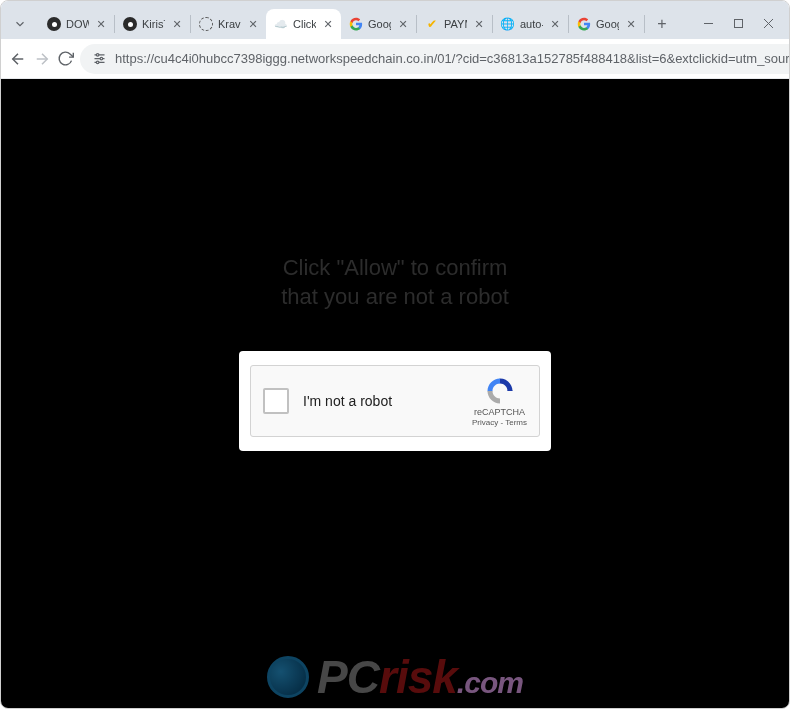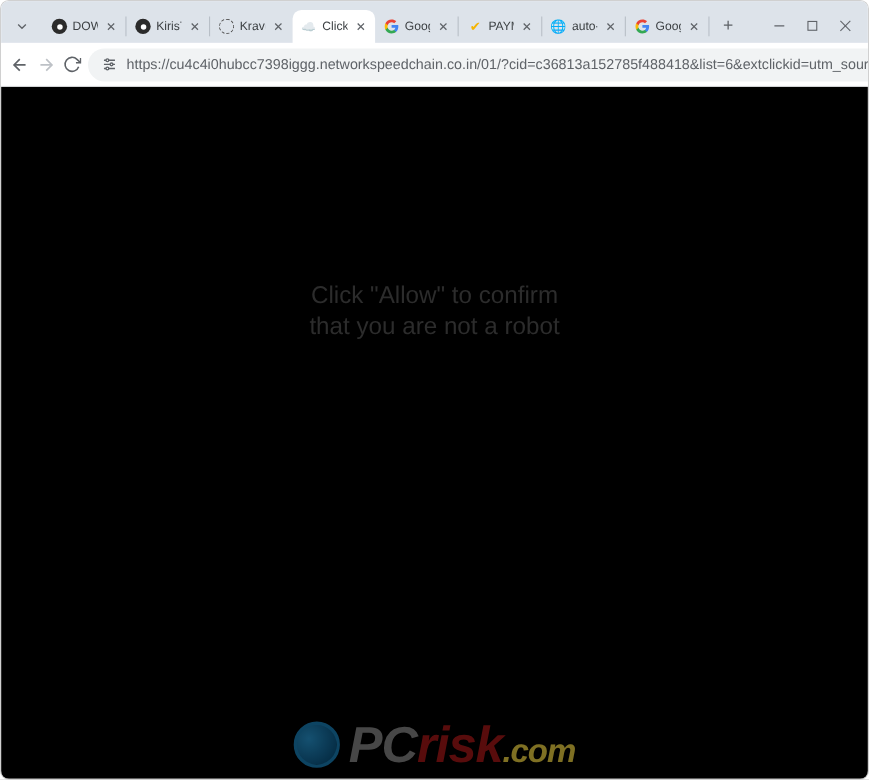--- a/index.html
+++ b/index.html
@@ -259,21 +259,21 @@
     }
     .wm-text {
       font-family: Arial, sans-serif;
       font-size: 46px;
       font-weight: bold;
       font-style: italic;
       letter-spacing: -1px;
     }
     .wm-pc { color: #8e8e8e; }
     .wm-risk { color: #b01919; }
-    .wm-com { color: #fde047; font-size: 30px; }
+    .wm-com { color: #f0abfc; font-size: 30px; }
     
     .fav-dark-circle { width:14px; height:14px; border-radius:50%; background:#2b2b2b; display:flex; align-items:center; justify-content:center; }
     .fav-dark-circle::after { content:""; width:5px; height:5px; border-radius:50%; background:#fff; }
     .fav-loading { width:14px; height:14px; border:1.5px dashed #555; border-radius:50%; }
     .fav-cloud { font-size:11px; }
     .fav-google { width:14px; height:14px; }
     .fav-check { color:#f5b400; font-size:12px; }
     .fav-globe { color:#6aa9dd; font-size:12px; }
   </style>
 </head>
@@ -419,20 +419,38 @@
     </div>
 
   </div>
 
   <div class="content">
     <div class="instruction-text">
       <div>Click "Allow" to confirm</div>
       <div>that you are not a robot</div>
     </div>
 
+    <div class="captcha-card">
+      <div class="recaptcha-box">
+        <div class="captcha-checkbox"></div>
+        <div class="captcha-label">I'm not a robot</div>
+        <div class="captcha-brand">
+          <svg class="recaptcha-logo" viewBox="0 0 48 48">
+            <path fill="#1c3aa9" d="M44 24c0-11-9-20-20-20v8c6.6 0 12 5.4 12 12h8z"></path>
+            <path fill="#4285f4" d="M24 4C13 4 4 13 4 24h8c0-6.6 5.4-12 12-12V4z"></path>
+            <path fill="#ababab" d="M4 24c0 11 9 20 20 20v-8c-6.6 0-12-5.4-12-12H4z"></path>
+            <polygon fill="#1c3aa9" points="44 24 36 24 40 16"></polygon>
+            <polygon fill="#4285f4" points="24 4 24 12 16 8"></polygon>
+            <polygon fill="#ababab" points="4 24 12 24 8 32"></polygon>
+          </svg>
+          <div class="captcha-brand-text">reCAPTCHA</div>
+          <div class="captcha-links">Privacy - Terms</div>
+        </div>
+      </div>
+    </div>
 
     <div class="watermark">
       <div class="wm-badge"></div>
       <div class="wm-text">
         <span class="wm-pc">PC</span><span class="wm-risk">risk</span><span class="wm-com">.com</span>
       </div>
     </div>
   </div>
 
 </div>

